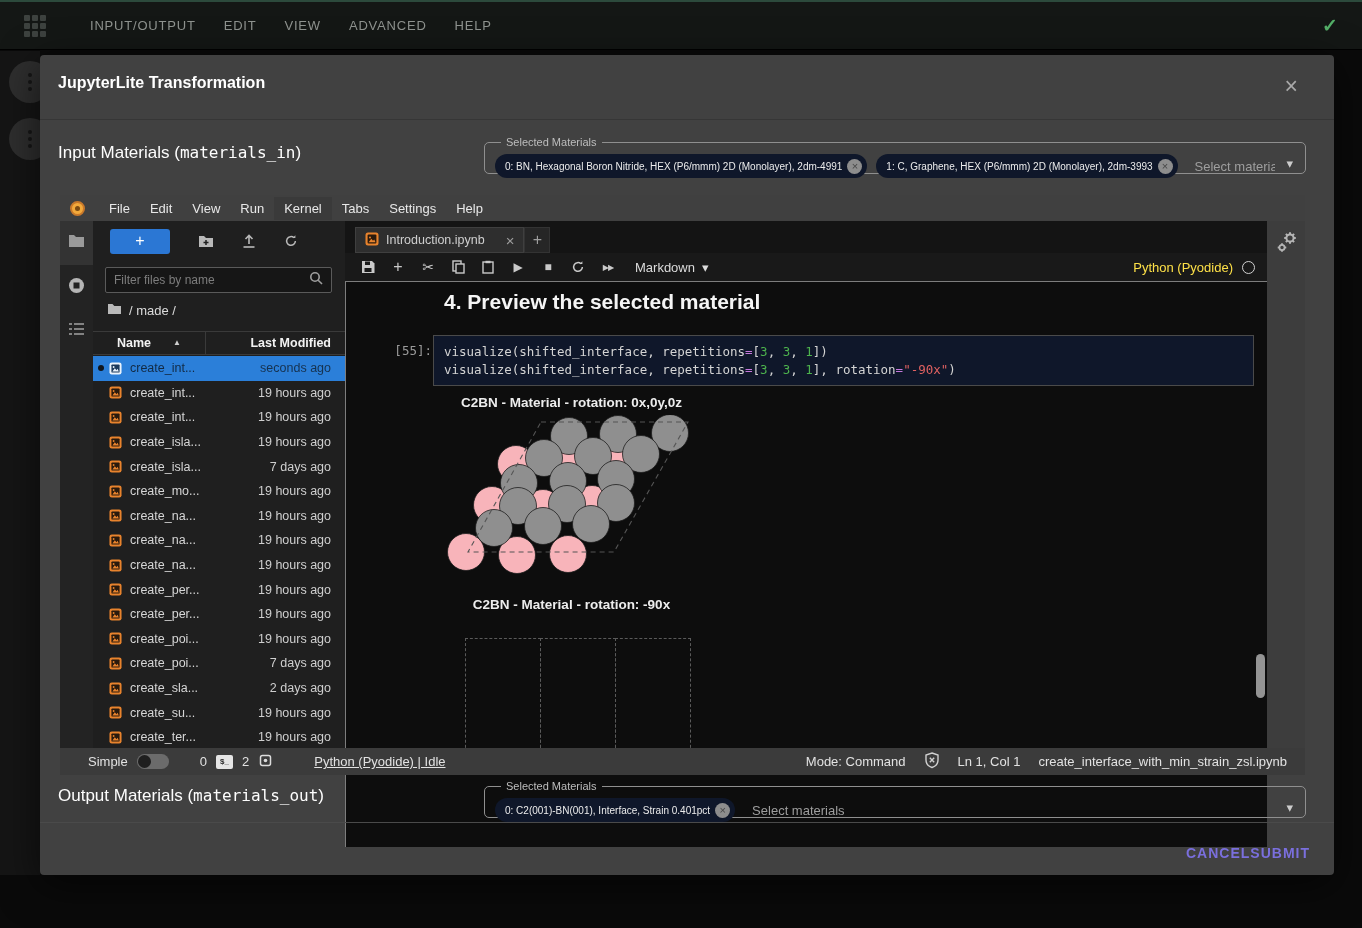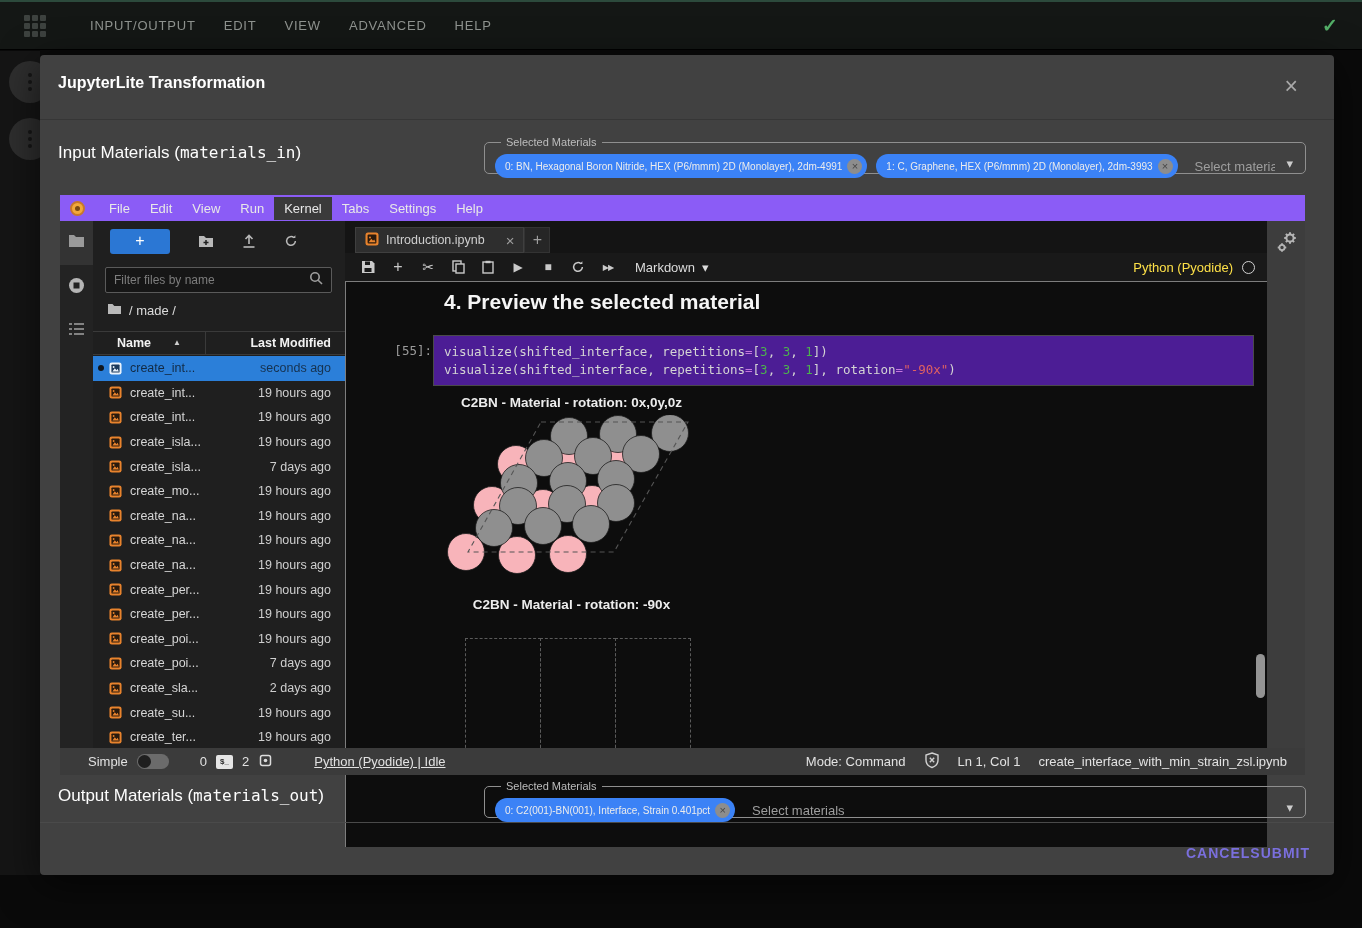--- a/index.html
+++ b/index.html
@@ -31,31 +31,31 @@
   .dlg-close { position:absolute; right:36px; top:20px; color:#a9a9a9; font-size:23px; line-height:23px; cursor:pointer; }
   .dlg-divider { position:absolute; left:0; top:64px; width:100%; height:1px; background:#363636; }
   .dlg-divider2 { position:absolute; left:0; top:767px; width:100%; height:1px; background:#4a4a4a; }
   .io-label { position:absolute; left:18px; color:#fdfdfd; font-size:17px; }
   .io-label .mono { font-size:16px; }
 
   fieldset.matfield { position:absolute; left:444px; width:822px; height:38px;
     border:1px solid #8f8f8f; border-radius:5px; padding:0 10px; }
   fieldset.matfield legend { font-size:11px; color:#bdbdbd; padding:0 5px; margin-left:6px; }
   .chips-row { position:absolute; left:10px; top:5px; right:30px; height:26px; display:flex; align-items:center; gap:9px; overflow:hidden; }
-  .chip { background:#3b82f6; border-radius:14px; height:24px; display:flex; align-items:center;
+  .chip { background:#0f172a; border-radius:14px; height:24px; display:flex; align-items:center;
     padding:0 5px 0 10px; gap:5px; white-space:nowrap; }
   .chip-label { color:#ececec; font-size:10px; }
   .chip-x { width:15px; height:15px; border-radius:50%; background:#8d8d8d; color:#474747;
     font-size:11px; line-height:14px; text-align:center; cursor:pointer; flex:0 0 auto; }
   .select-placeholder { color:#9e9e9e; font-size:13px; margin-left:8px; white-space:nowrap; }
   .fieldset-caret { position:absolute; right:12px; top:8px; color:#cccccc; font-size:13px; }
 
   
   .jl-frame { position:absolute; left:20px; top:140px; width:1245px; height:580px; background:#101010; }
-  .jl-menubar { position:absolute; left:0; top:0; width:100%; height:26px; background:#8b5cf6;
+  .jl-menubar { position:absolute; left:0; top:0; width:100%; height:26px; background:#404040;
     display:flex; align-items:center; }
   .jl-logo { width:15px; height:15px; border-radius:50%; margin:0 14px 0 10px;
     background:#f2a93b; border:2px solid #c8782a; position:relative; }
   .jl-logo i { position:absolute; left:3px; top:3px; width:5px; height:5px; border-radius:50%; background:#7a4a12; }
   .jl-menu-item { color:#e8e8e8; font-size:13px; padding:4px 10px; cursor:pointer; }
   .jl-menu-item.active { background:#3a3a3a; }
 
   .jl-body { position:absolute; left:0; top:26px; width:100%; height:527px; }
 
   .activitybar { position:absolute; left:0; top:0; width:33px; height:100%; background:#232323; }
@@ -104,21 +104,21 @@
   .tb-celltype { margin-left:12px; font-size:13px; color:#dcdcdc; display:flex; gap:7px; align-items:center; cursor:pointer; }
   .tb-right { position:absolute; right:12px; top:0; height:28px; display:flex; align-items:center; gap:9px; }
   .tb-kernel { font-size:13px; color:#fde047; cursor:pointer; }
   .tb-kstatus { width:13px; height:13px; border:1.6px solid #d2d2d2; border-radius:50%; cursor:pointer; }
 
   .nbcontent { position:absolute; left:0; top:60px; width:922px; height:566px; background:#0d0d0d;
     border-top:1px solid #7d7d7d; border-left:1px solid #7d7d7d; overflow:hidden; }
   .nb-heading { position:absolute; left:98px; top:8px; color:#f5f5f5; font-size:21px; font-weight:bold; }
   .cell-prompt { position:absolute; left:38px; top:61px; width:48px; text-align:right;
     color:#9a9a9a; font-size:12.5px; }
-  .cell-editor { position:absolute; left:87px; top:53px; width:821px; background:#4c1d95;
+  .cell-editor { position:absolute; left:87px; top:53px; width:821px; background:#0f172a;
     border:1px solid #4a4a4a; padding:7px 10px; }
   .code-line { font-family:"DejaVu Sans Mono", monospace; font-size:12.5px; line-height:17.5px;
     color:#d4d4d4; white-space:pre; }
   .tok-plain { color:#d4d4d4; } .tok-op { color:#c678dd; } .tok-num { color:#4db34d; } .tok-str { color:#e06161; }
   .fig-title { position:absolute; width:285px; text-align:center; color:#ededed; font-size:13.5px; font-weight:600; }
   .atoms-svg { position:absolute; left:95px; top:133px; }
   .grid2 { position:absolute; left:120px; top:356px; display:flex; }
   .grid2 i { width:76px; height:120px; border:1px dashed #5a5a5a; margin-left:-1px; }
   .scroll-thumb { position:absolute; right:2px; top:372px; width:9px; height:44px; border-radius:5px; background:#949494; cursor:pointer; }
 

